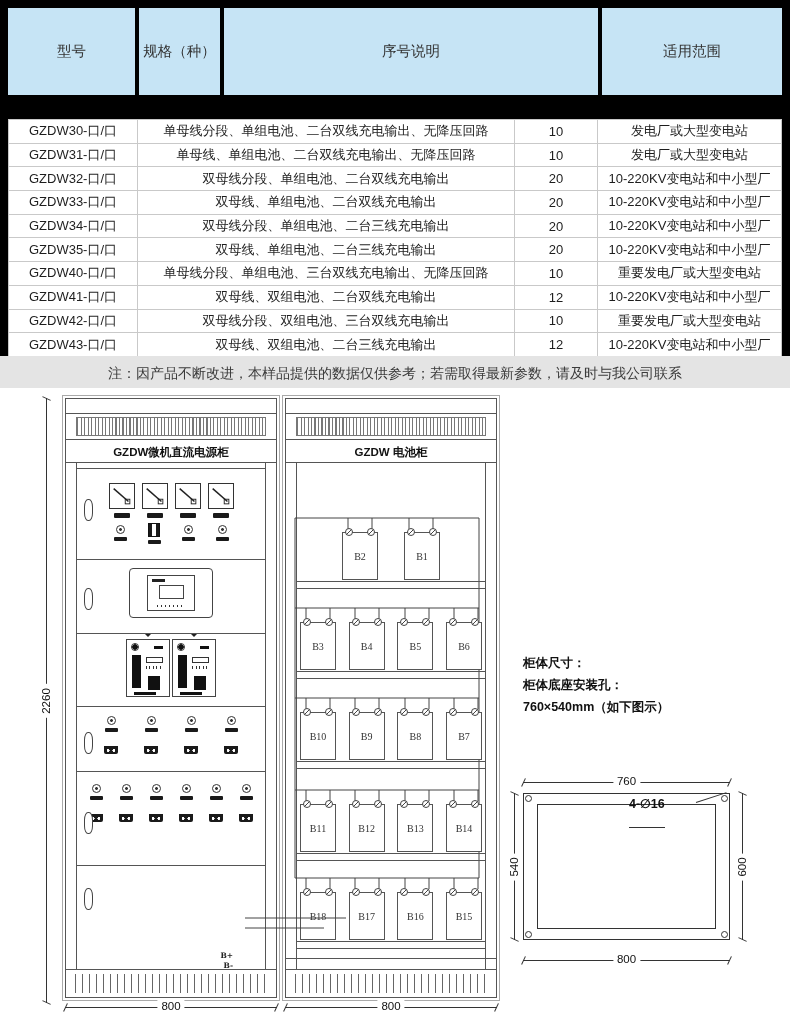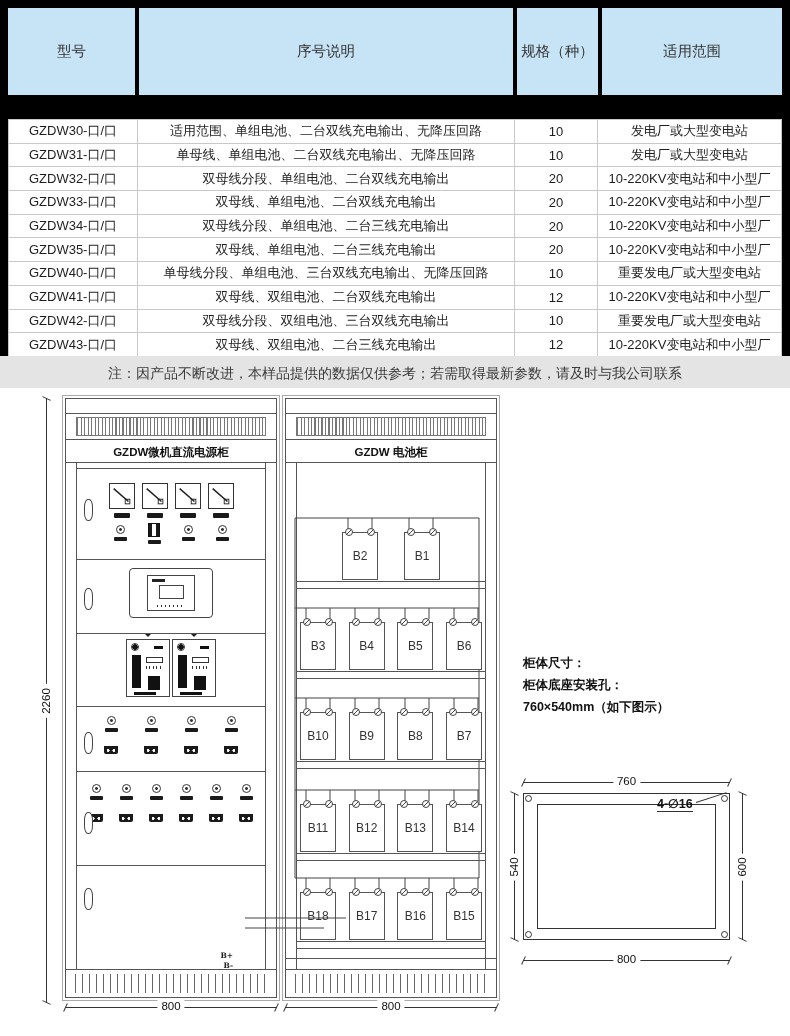--- a/index.html
+++ b/index.html
@@ -120,21 +120,21 @@
   
   .bat-shelf{position:absolute;left:12px;right:12px;height:66px;}
   .shelf-0{top:60px;} .shelf-1{top:150px;} .shelf-2{top:240px;} .shelf-3{top:332px;} .shelf-4{top:420px;}
   .bat-row{position:absolute;left:2px;right:2px;bottom:9px;display:flex;justify-content:space-between;}
   .shelf-0 .bat-row{left:44px;right:44px;}
   .battery{width:36px;height:48px;border:1.3px solid var(--line);position:relative;background:#fff;
     display:flex;align-items:center;justify-content:center;}
   .term{position:absolute;top:-5px;width:8px;height:8px;border:1.1px solid #444;border-radius:50%;
     background:linear-gradient(135deg,transparent 44%,#444 44% 56%,transparent 56%),#fff;}
   .term.tl{left:2px;} .term.tr{right:2px;}
-  .bat-label{font-size:12px;color:#333;font-family:Liberation Sans, sans-serif;}
+  .bat-label{font-size:10px;color:#333;font-family:Liberation Serif, serif;}
   .shelf-base{position:absolute;left:-1px;right:-1px;bottom:0;height:8px;
     border-top:1.4px solid var(--line);border-bottom:1.4px solid var(--line);}
   .plinth{position:absolute;left:0;right:0;bottom:10px;height:1.3px;background:var(--line);}
   .wires2{position:absolute;left:0;top:0;width:100%;height:100%;pointer-events:none;}
 
   
   .dim-h{position:absolute;height:14px;}
   .dim-h .dline{position:absolute;top:7px;left:0;right:0;border-top:1px solid var(--dimline);}
   .dim-h .tick{position:absolute;top:3px;width:1.2px;height:9px;background:var(--dimline);}
   .dim-h .tick.l{left:0;transform:rotate(25deg);} .dim-h .tick.r{right:0;transform:rotate(25deg);}
@@ -148,41 +148,41 @@
     background:#fff;padding:0 4px;font-size:11.5px;color:#111;white-space:nowrap;}
 
   
   .specs{position:absolute;left:523px;top:264px;width:262px;}
   .spec-line{font-size:12.5px;font-weight:bold;color:#111;line-height:22px;white-space:nowrap;}
   .mount{position:absolute;left:508px;top:387px;width:260px;height:210px;}
   .m-outer{position:absolute;left:15px;top:18px;width:207px;height:147px;border:1.4px solid #333;background:#fff;}
   .m-inner{position:absolute;left:13px;top:10px;right:13px;bottom:10px;border:1.3px solid #333;}
   .hole{position:absolute;width:7px;height:7px;border:1.1px solid #333;border-radius:50%;background:#fff;}
   .h-tl{left:1px;top:1px;} .h-tr{right:1px;top:1px;} .h-bl{left:1px;bottom:1px;} .h-br{right:1px;bottom:1px;}
-  .hole-label{position:absolute;left:149px;top:22px;font-size:12.5px;font-weight:bold;color:#111;
-    border-bottom:1px solid #333;padding-bottom:0;line-height:14px;}
+  .hole-label{position:absolute;left:121px;top:22px;font-size:12.5px;font-weight:bold;color:#111;
+    border-bottom:1px solid #333;padding-bottom:16px;line-height:14px;}
   .leader{position:absolute;left:188px;top:27px;width:32px;height:1px;background:#333;
     transform:rotate(-18deg);transform-origin:left center;}
 </style>
 </head>
 <body>
 
 <div class="page">
 
   <div class="spec-table">
     <div class="thead">
       <div class="th c1">型号</div>
+      <div class="th c3">规格（种）</div>
       <div class="th c2">序号说明</div>
-      <div class="th c3">规格（种）</div>
       <div class="th c4">适用范围</div>
     </div>
     <div class="tbody">
         <div class="trow">
     <div class="td c1">GZDW30-口/口</div>
-    <div class="td c2">适用范围、单组电池、二台双线充电输出、无降压回路</div>
+    <div class="td c2">单母线分段、单组电池、二台双线充电输出、无降压回路</div>
     <div class="td c3">10</div>
     <div class="td c4">发电厂或大型变电站</div>
   </div>
         <div class="trow">
     <div class="td c1">GZDW31-口/口</div>
     <div class="td c2">单母线、单组电池、二台双线充电输出、无降压回路</div>
     <div class="td c3">10</div>
     <div class="td c4">发电厂或大型变电站</div>
   </div>
         <div class="trow">

